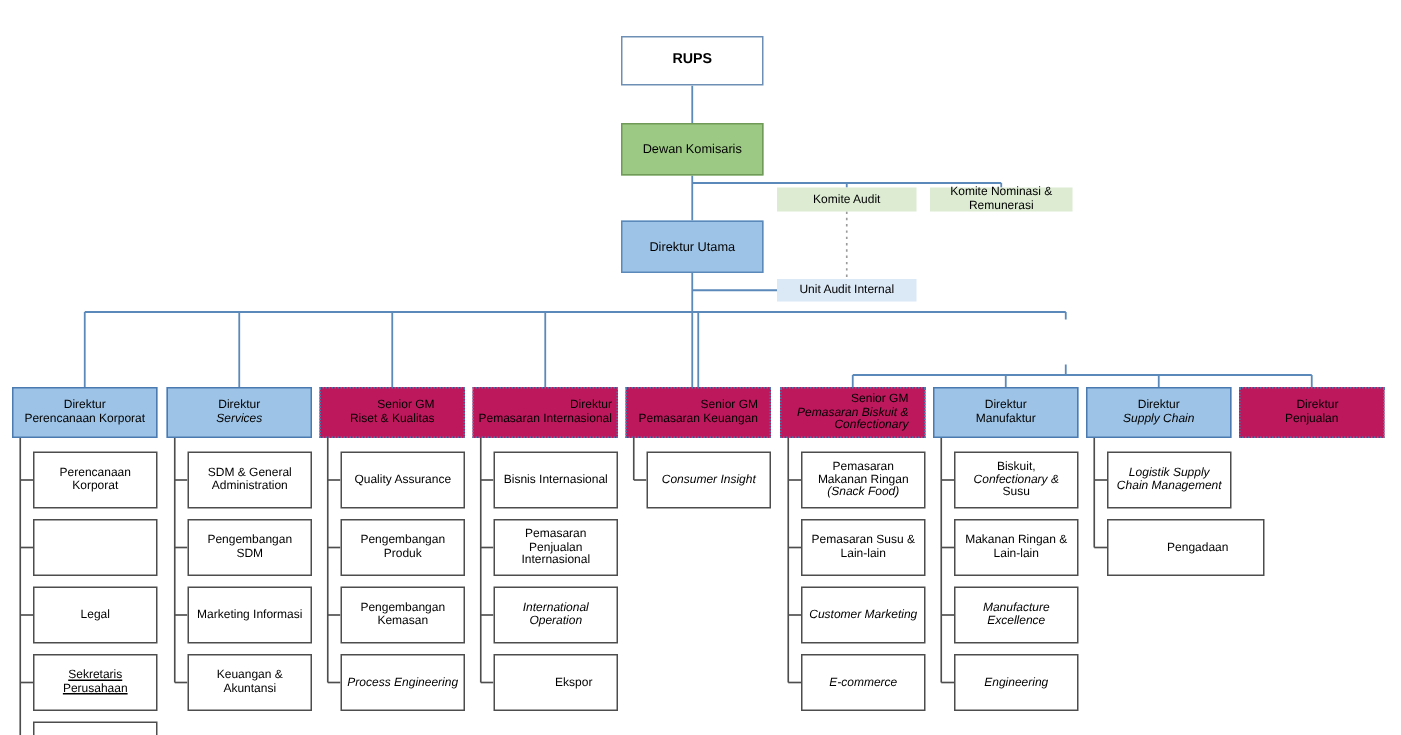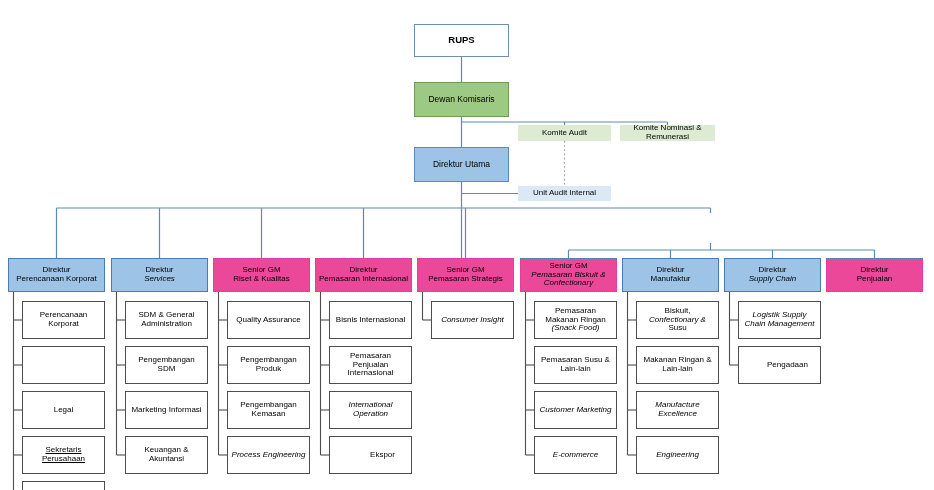--- a/index.html
+++ b/index.html
@@ -55,23 +55,24 @@
     background:#dbe8f6;
     border:none;
     font-size:8px;
   }
   .v-head-solid{
     background:#9dc3e6;
     border:1px solid #4a7ab0;
     font-size:8px;
   }
   .v-head-dotted{
-    background:#ec4899;
+    background:#be185d;
     border:1.4px dotted #4a7ab0;
     font-size:8px;
+    text-align:right;
   }
   .v-leaf{
     background:#ffffff;
     border:1px solid #4d4d4d;
     font-size:8px;
   }
   .v-md{
     background:#9dc3e6;
     border:1px solid #4a7ab0;
     font-size:8px;
@@ -242,21 +243,21 @@
       <div class="box v-leaf" style="left: 329px; top: 346px; width: 83px; height: 38px;">
         <span class="t"><span>Pemasaran</span><br><span>Penjualan</span><br><span>Internasional</span></span>
       </div>
       <div class="box v-leaf" style="left: 329px; top: 391px; width: 83px; height: 38px;">
         <span class="t"><span class="it">International</span><br><span class="it">Operation</span></span>
       </div>
       <div class="box v-leaf" style="left: 329px; top: 436px; width: 83px; height: 38px; padding-left: 24px;">
         <span class="t"><span>Ekspor</span></span>
       </div>
       <div class="box v-head-dotted" style="left: 417px; top: 258px; width: 97px; height: 34px;">
-        <span class="t"><span>Senior GM</span><br><span>Pemasaran Strategis</span></span>
+        <span class="t"><span>Senior GM</span><br><span>Pemasaran Keuangan</span></span>
       </div>
       <div class="box v-leaf" style="left: 431px; top: 301px; width: 83px; height: 38px;">
         <span class="t"><span class="it">Consumer Insight</span></span>
       </div>
       <div class="box v-head-dotted" style="left: 520px; top: 258px; width: 97px; height: 34px;">
         <span class="t"><span>Senior GM</span><br><span class="it">Pemasaran Biskuit &amp;</span><br><span class="it">Confectionary</span></span>
       </div>
       <div class="box v-leaf" style="left: 534px; top: 301px; width: 83px; height: 38px;">
         <span class="t"><span>Pemasaran</span><br><span>Makanan Ringan</span><br><span class="it">(Snack Food)</span></span>
       </div>
@@ -283,21 +284,21 @@
       </div>
       <div class="box v-leaf" style="left: 636px; top: 436px; width: 83px; height: 38px;">
         <span class="t"><span class="it">Engineering</span></span>
       </div>
       <div class="box v-head-solid" style="left: 724px; top: 258px; width: 97px; height: 34px;">
         <span class="t"><span>Direktur</span><br><span class="it">Supply Chain</span></span>
       </div>
       <div class="box v-leaf" style="left: 738px; top: 301px; width: 83px; height: 38px;">
         <span class="t"><span class="it">Logistik Supply</span><br><span class="it">Chain Management</span></span>
       </div>
-      <div class="box v-leaf" style="left: 738px; top: 346px; width: 83px; height: 38px; padding-left: 16px;">
+      <div class="box v-leaf" style="left: 738px; top: 346px; width: 105px; height: 38px; padding-left: 16px;">
         <span class="t"><span>Pengadaan</span></span>
       </div>
       <div class="box v-head-dotted" style="left: 826px; top: 258px; width: 97px; height: 34px;">
         <span class="t"><span>Direktur</span><br><span>Penjualan</span></span>
       </div>
     </div>
 
 </div>
 
 </body></html>

